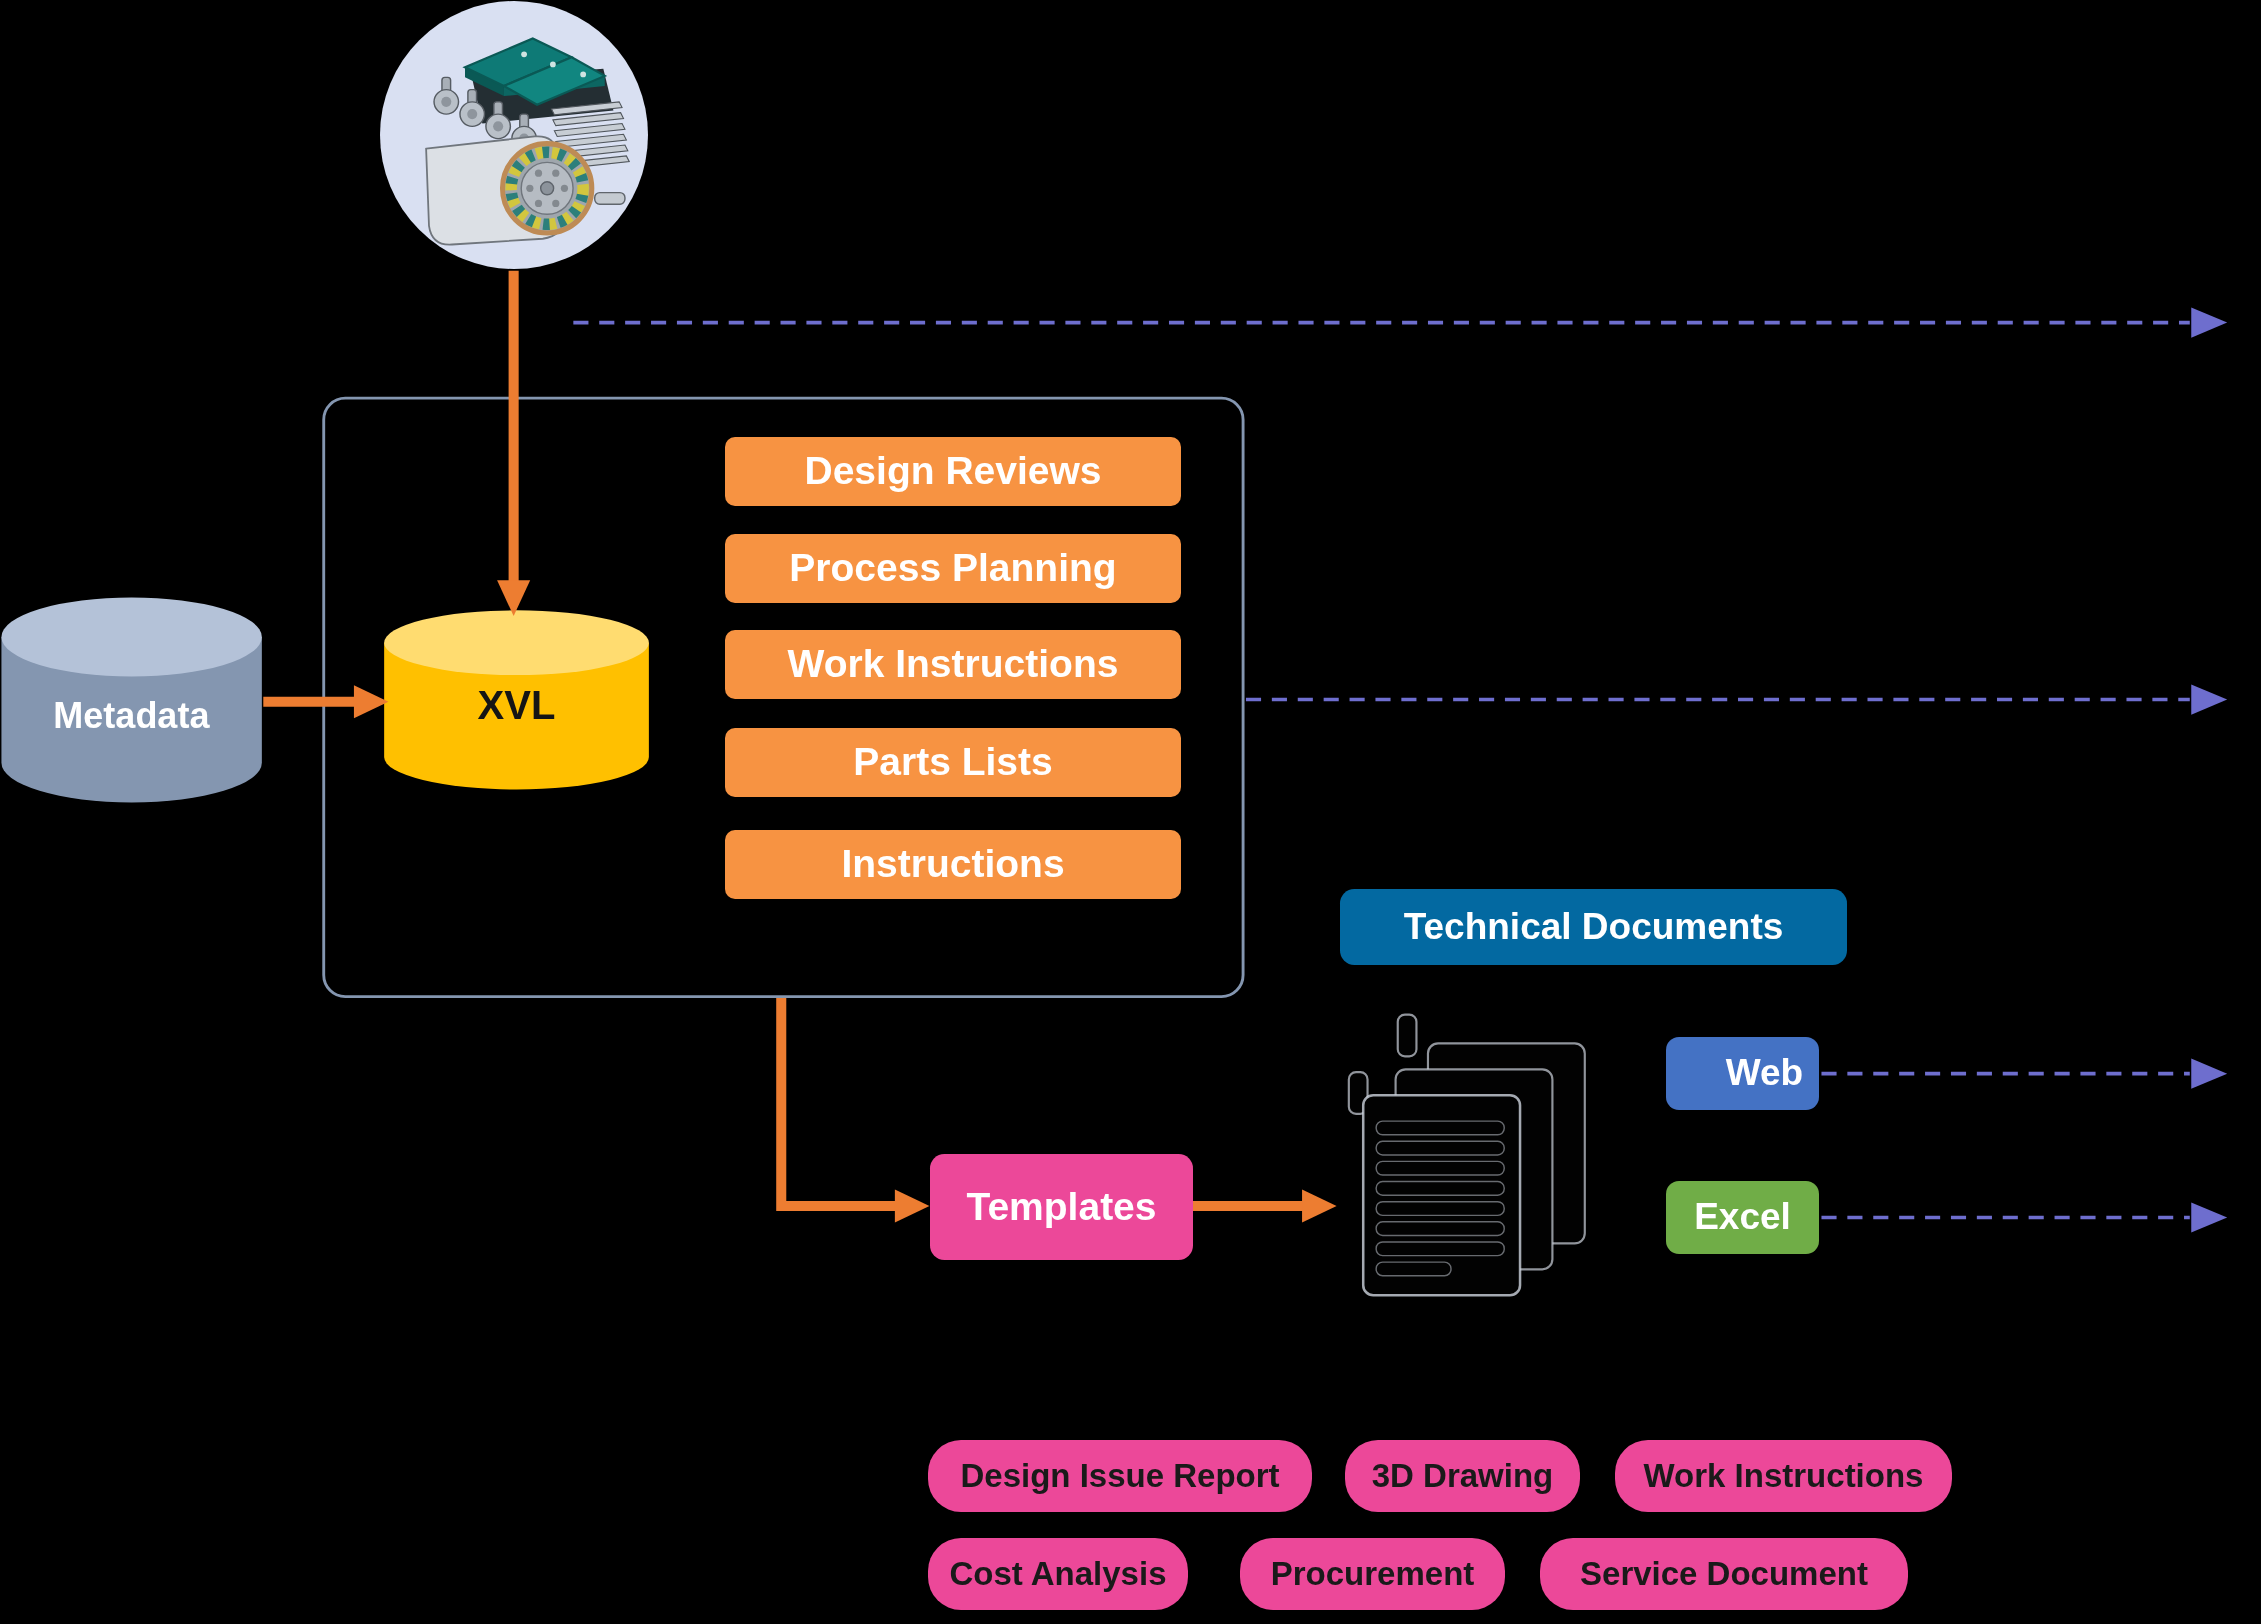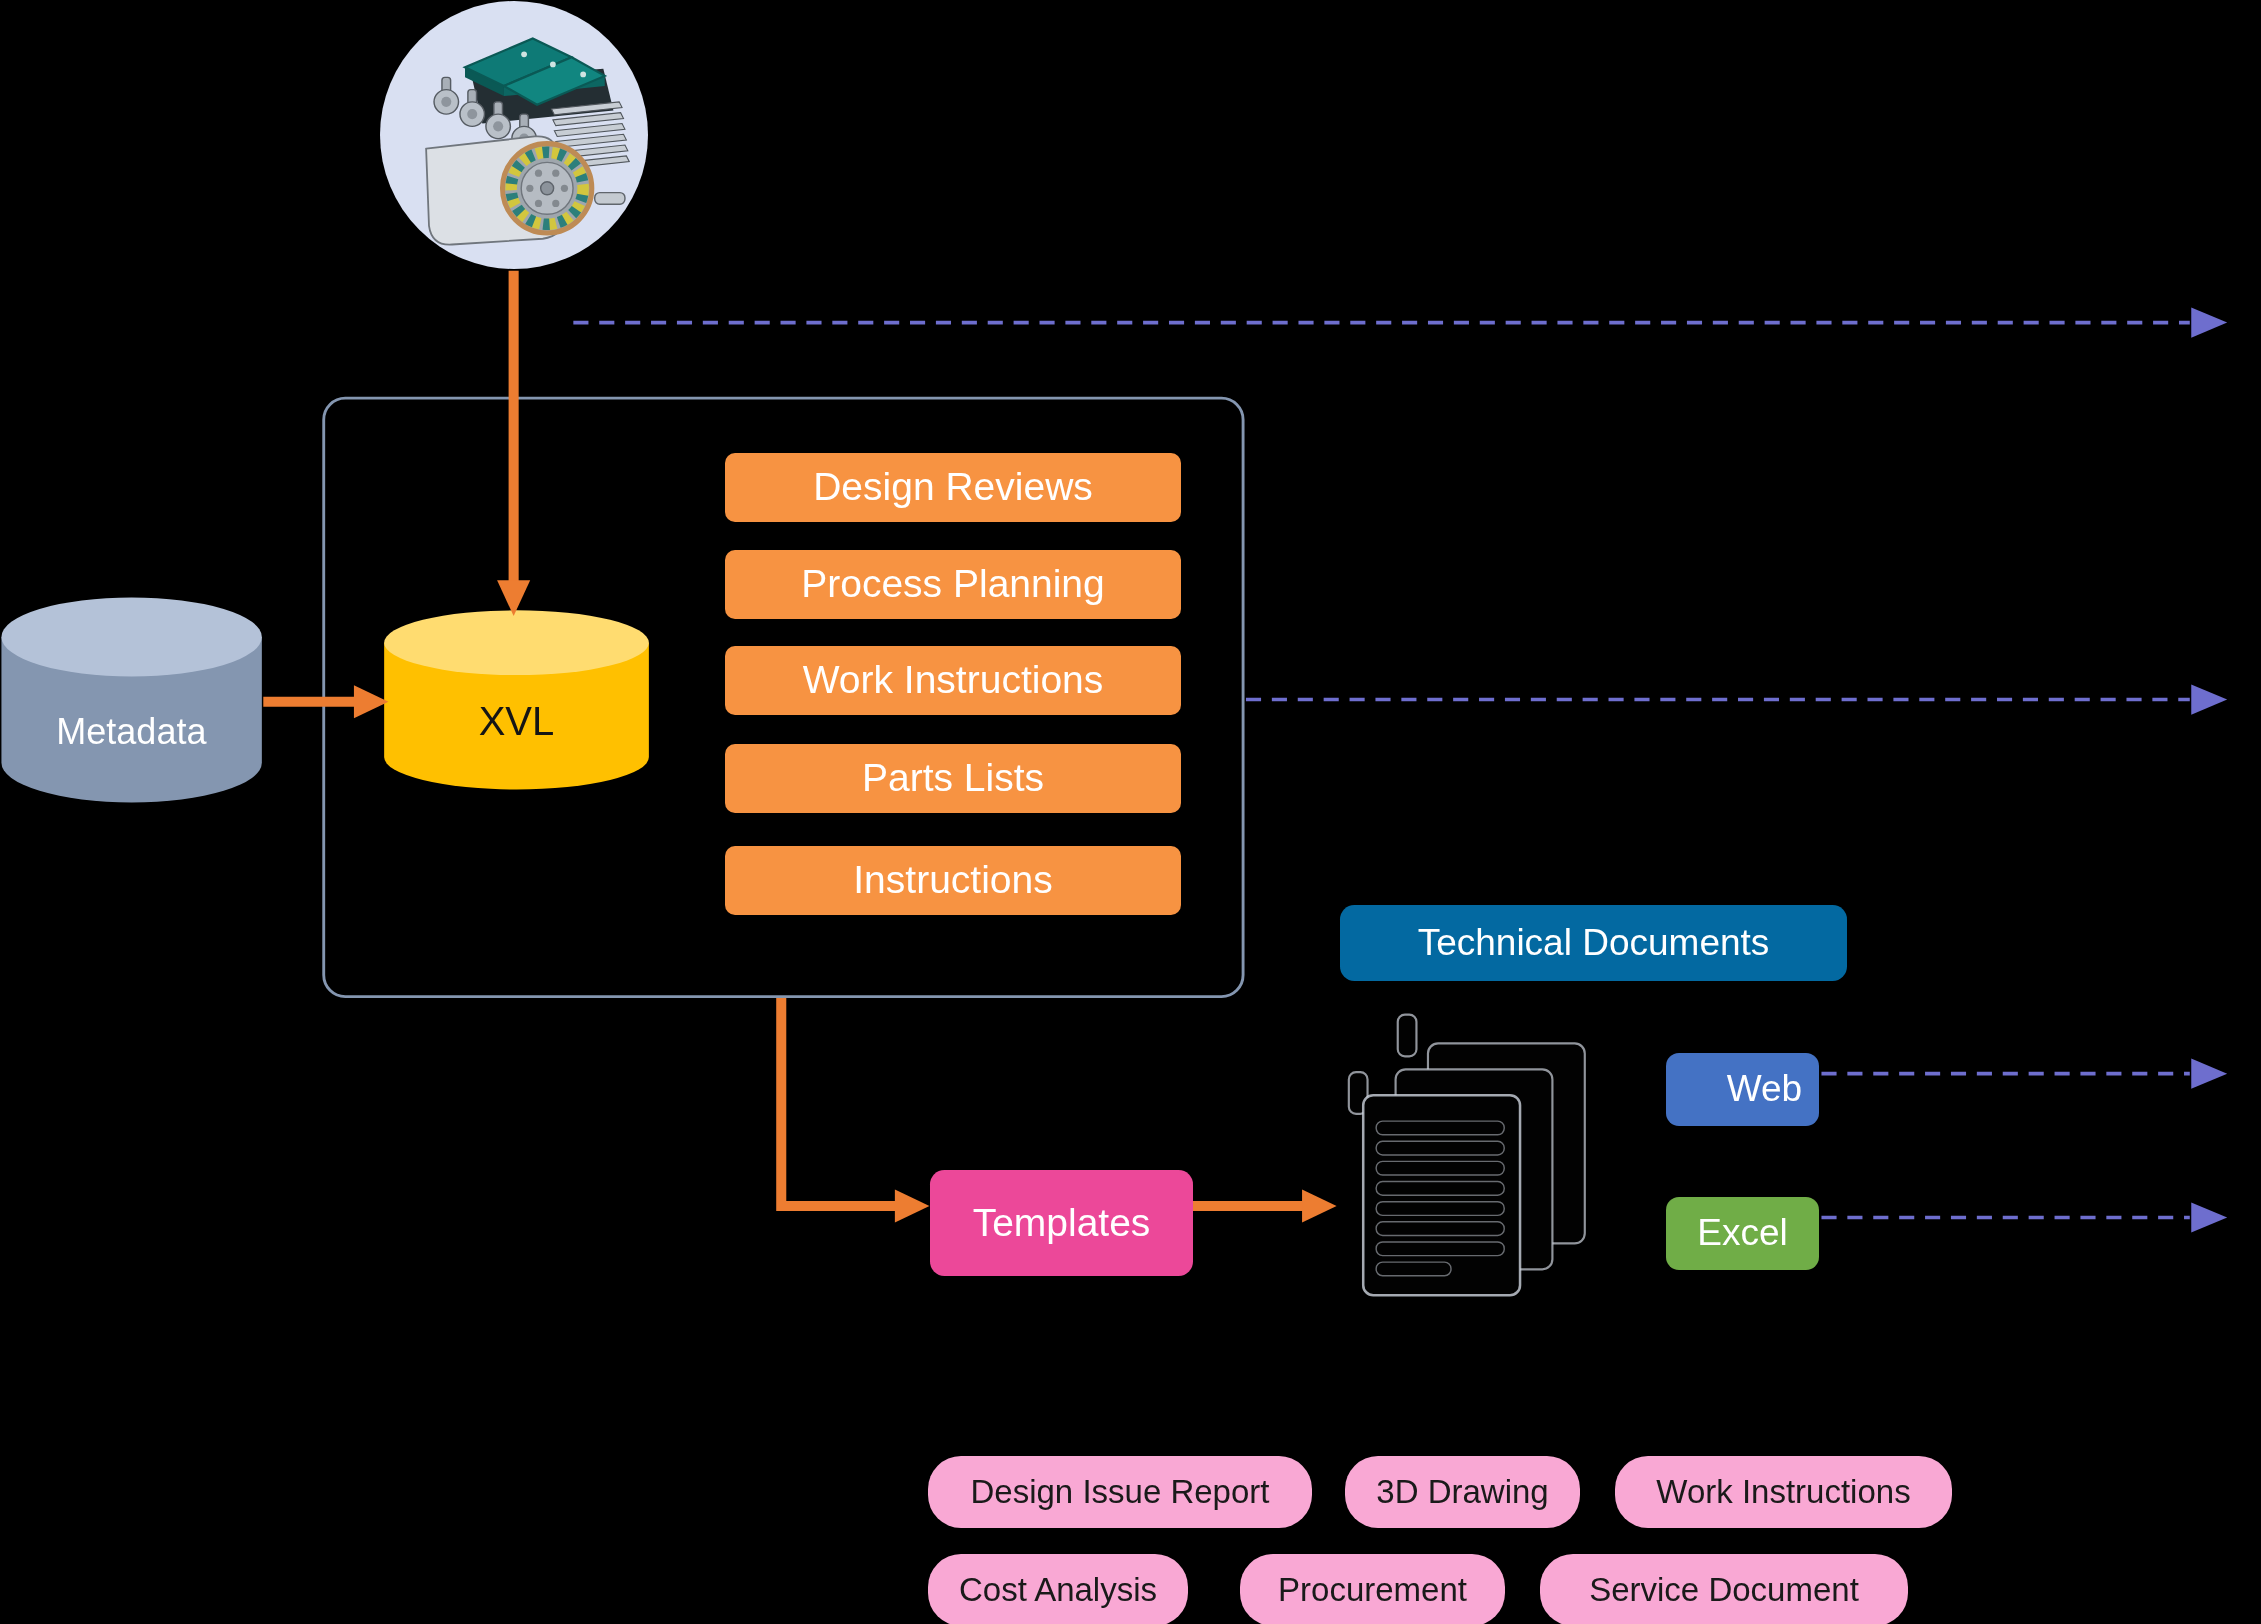--- a/index.html
+++ b/index.html
@@ -5,40 +5,40 @@
   html,body{margin:0;padding:0;background:#000;}
   .stage{
     position:relative;width:2261px;height:1625px;background:#000000;overflow:hidden;
     font-family:"Liberation Sans",sans-serif;
   }
   .stage *{box-sizing:border-box;}
   svg{display:block;}
   .layer{position:absolute;left:0;top:0;}
   .node{
     position:absolute;display:flex;align-items:center;justify-content:center;
-    font-weight:400;color:#fff;text-align:center;line-height:1.05;margin-top:16px;
+    font-weight:700;color:#fff;text-align:center;line-height:1.05;
   }
   
   .cap{
     left:725px;width:456px;height:69px;border-radius:10px;
     background:#F79342;font-size:39px;
   }
   .cap1{top:437px;} .cap2{top:534px;} .cap3{top:630px;} .cap4{top:728px;} .cap5{top:830px;}
   
   .db-label{background:transparent;}
   .metadata-label{left:1.4px;top:680px;width:260px;height:72px;font-size:36px;color:#fff;}
   .xvl-label{left:384px;top:669px;width:265px;height:72px;font-size:40px;color:#151515;}
   
   .techdocs{left:1340px;top:889px;width:507px;height:76px;border-radius:14.4px;background:#0369a1;font-size:37px;}
   .webbox{left:1666px;top:1037px;width:153px;height:73px;border-radius:13px;background:#4472C4;font-size:37px;padding-left:44px;}
   .excelbox{left:1666px;top:1181px;width:153px;height:73px;border-radius:13px;background:#70AD47;font-size:37px;}
   .templatesbox{left:930px;top:1154px;width:263px;height:106px;border-radius:14.4px;background:#ec4899;font-size:39px;}
   
   .pill{
-    background:#f9a8d4;color:#1a1a1a;border-radius:33px;font-size:33px;height:72px;
+    background:#ec4899;color:#1a1a1a;border-radius:33px;font-size:33px;height:72px;
   }
   .pill-r1{top:1440px;}
   .p-dir{left:928px;width:384px;}
   .p-3dd{left:1345px;width:235px;}
   .p-wi{left:1615px;width:337px;}
   .p-ca{left:928px;top:1538px;width:260px;}
   .p-proc{left:1240px;top:1538px;width:265px;}
   .p-svc{left:1540px;top:1538px;width:368px;}
   
   .engine-circle{

